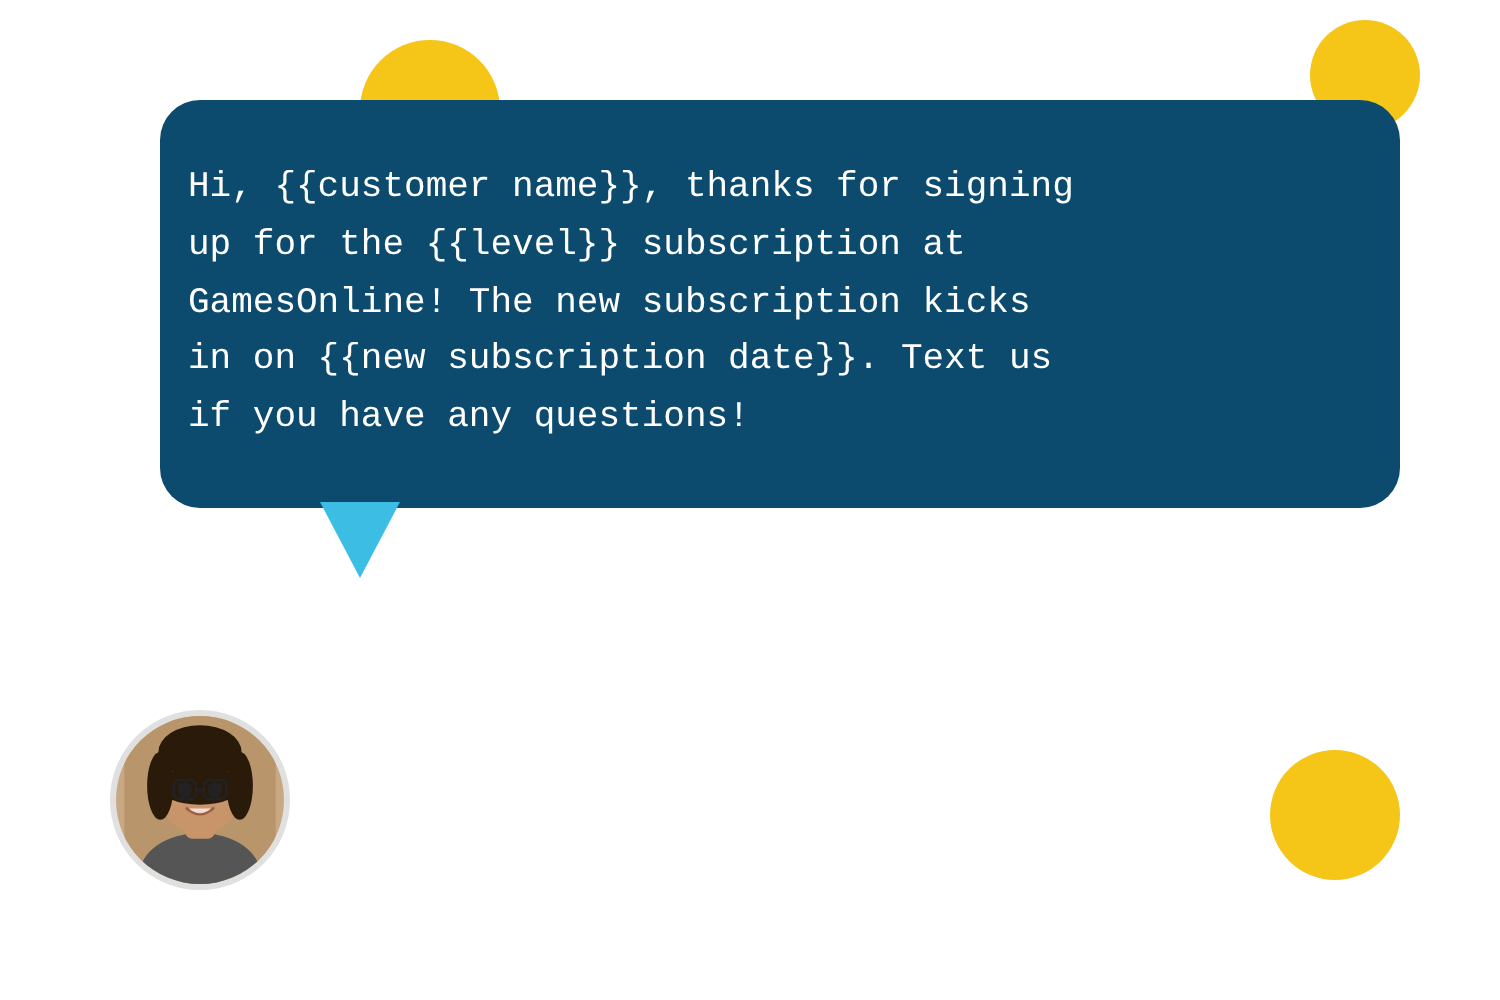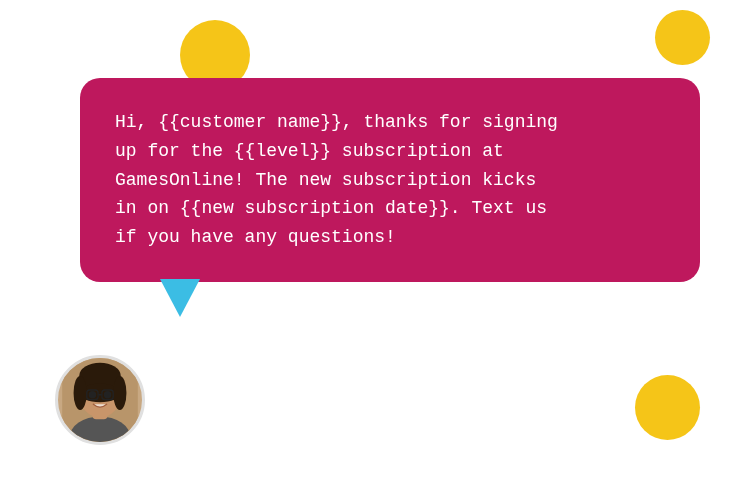--- a/index.html
+++ b/index.html
@@ -55,25 +55,24 @@
 
     
     .bubble-wrapper {
       position: absolute;
       top: 50px;
       left: 80px;
       right: 50px;
     }
 
     .bubble {
-      background: #be185d;
+      background: #0c4a6e;
       border-radius: 20px;
-      padding: 30px 35px;
+      padding: 30px 14px;
       position: relative;
-      margin-top: 28px;
     }
 
     .bubble::after {
       content: '';
       position: absolute;
       bottom: -35px;
       left: 80px;
       width: 0;
       height: 0;
       border-left: 20px solid transparent;

